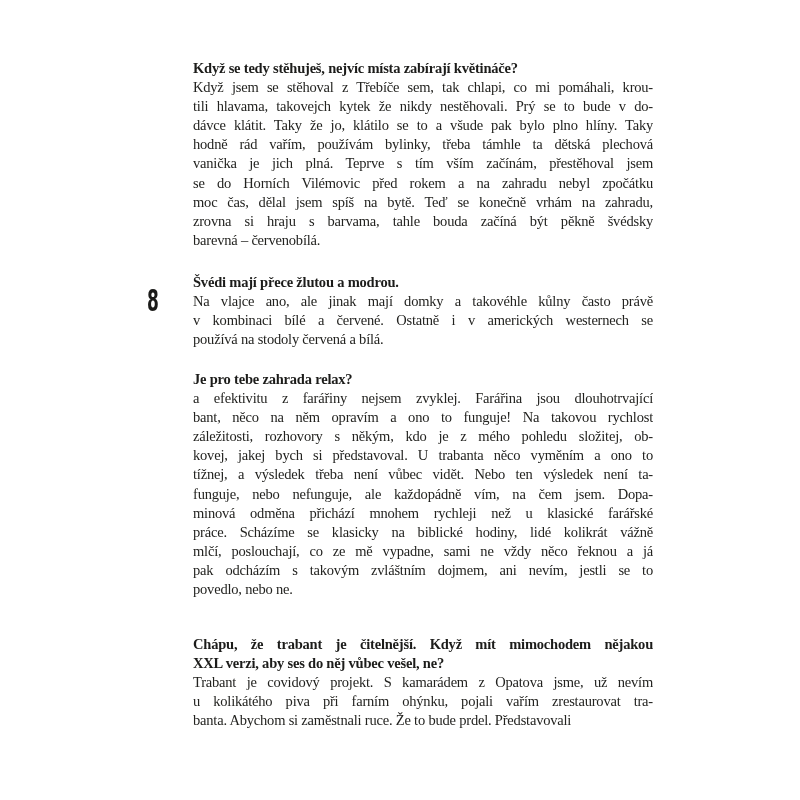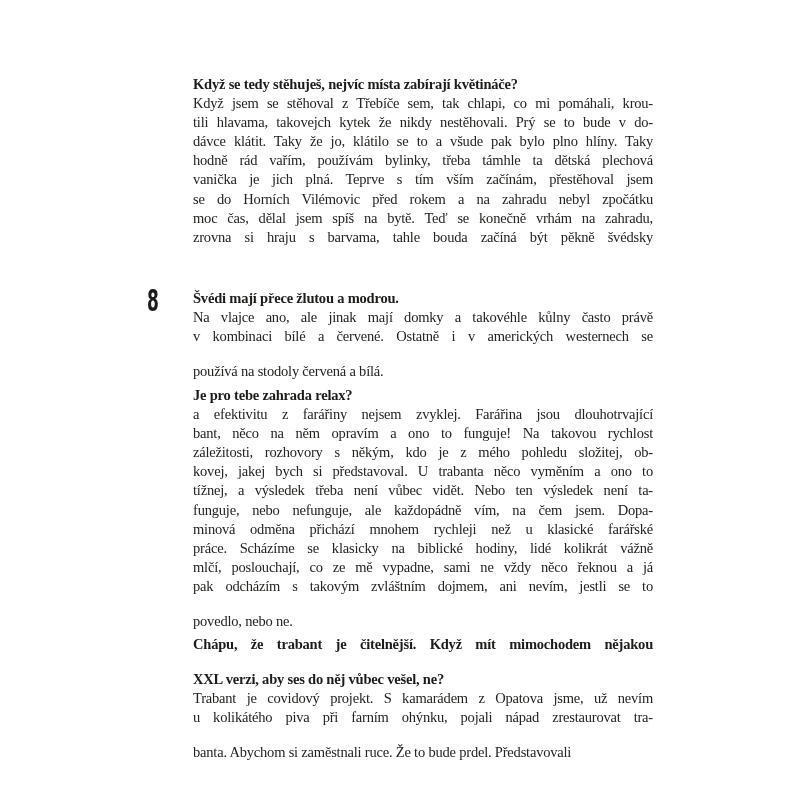--- a/index.html
+++ b/index.html
@@ -54,39 +54,39 @@
     text-align: justify;
     text-align-last: justify;
   }
   .line.q {
     font-weight: bold;
     color: #1c1c1a;
   }
   .line.last {
     text-align: left;
     text-align-last: left;
-    margin-top: 16px;
   }
 </style>
 </head>
 <body>
 
 <div class="page">
   <div class="page-number">8</div>
   <main class="column">
       <section class="qa-section">
         <div class="line q last">Když se tedy stěhuješ, nejvíc místa zabírají květináče?</div>
         <div class="line a">Když jsem se stěhoval z Třebíče sem, tak chlapi, co mi pomáhali, krou-</div>
         <div class="line a">tili hlavama, takovejch kytek že nikdy nestěhovali. Prý se to bude v do-</div>
         <div class="line a">dávce klátit. Taky že jo, klátilo se to a všude pak bylo plno hlíny. Taky</div>
         <div class="line a">hodně rád vařím, používám bylinky, třeba támhle ta dětská plechová</div>
         <div class="line a">vanička je jich plná. Teprve s tím vším začínám, přestěhoval jsem</div>
         <div class="line a">se do Horních Vilémovic před rokem a na zahradu nebyl zpočátku</div>
         <div class="line a">moc čas, dělal jsem spíš na bytě. Teď se konečně vrhám na zahradu,</div>
         <div class="line a">zrovna si hraju s barvama, tahle bouda začíná být pěkně švédsky</div>
+        <div class="line a last">barevná – červenobílá.</div>
       </section>
       <section class="qa-section">
         <div class="line q last">Švédi mají přece žlutou a modrou.</div>
         <div class="line a">Na vlajce ano, ale jinak mají domky a takovéhle kůlny často právě</div>
         <div class="line a">v kombinaci bílé a červené. Ostatně i v amerických westernech se</div>
         <div class="line a last">používá na stodoly červená a bílá.</div>
       </section>
       <section class="qa-section">
         <div class="line q last">Je pro tebe zahrada relax?</div>
         <div class="line a">a efektivitu z farářiny nejsem zvyklej. Farářina jsou dlouhotrvající</div>
@@ -98,17 +98,17 @@
         <div class="line a">minová odměna přichází mnohem rychleji než u klasické farářské</div>
         <div class="line a">práce. Scházíme se klasicky na biblické hodiny, lidé kolikrát vážně</div>
         <div class="line a">mlčí, poslouchají, co ze mě vypadne, sami ne vždy něco řeknou a já</div>
         <div class="line a">pak odcházím s takovým zvláštním dojmem, ani nevím, jestli se to</div>
         <div class="line a last">povedlo, nebo ne.</div>
       </section>
       <section class="qa-section">
         <div class="line q">Chápu, že trabant je čitelnější. Když mít mimochodem nějakou</div>
         <div class="line q last">XXL verzi, aby ses do něj vůbec vešel, ne?</div>
         <div class="line a">Trabant je covidový projekt. S kamarádem z Opatova jsme, už nevím</div>
-        <div class="line a">u kolikátého piva při farním ohýnku, pojali nápad zrestaurovat tra-</div>
+        <div class="line a">u kolikátého piva při farním ohýnku, pojali vařím zrestaurovat tra-</div>
         <div class="line a last">banta. Abychom si zaměstnali ruce. Že to bude prdel. Představovali</div>
       </section>
     </main>
 </div>
 
 </body></html>

